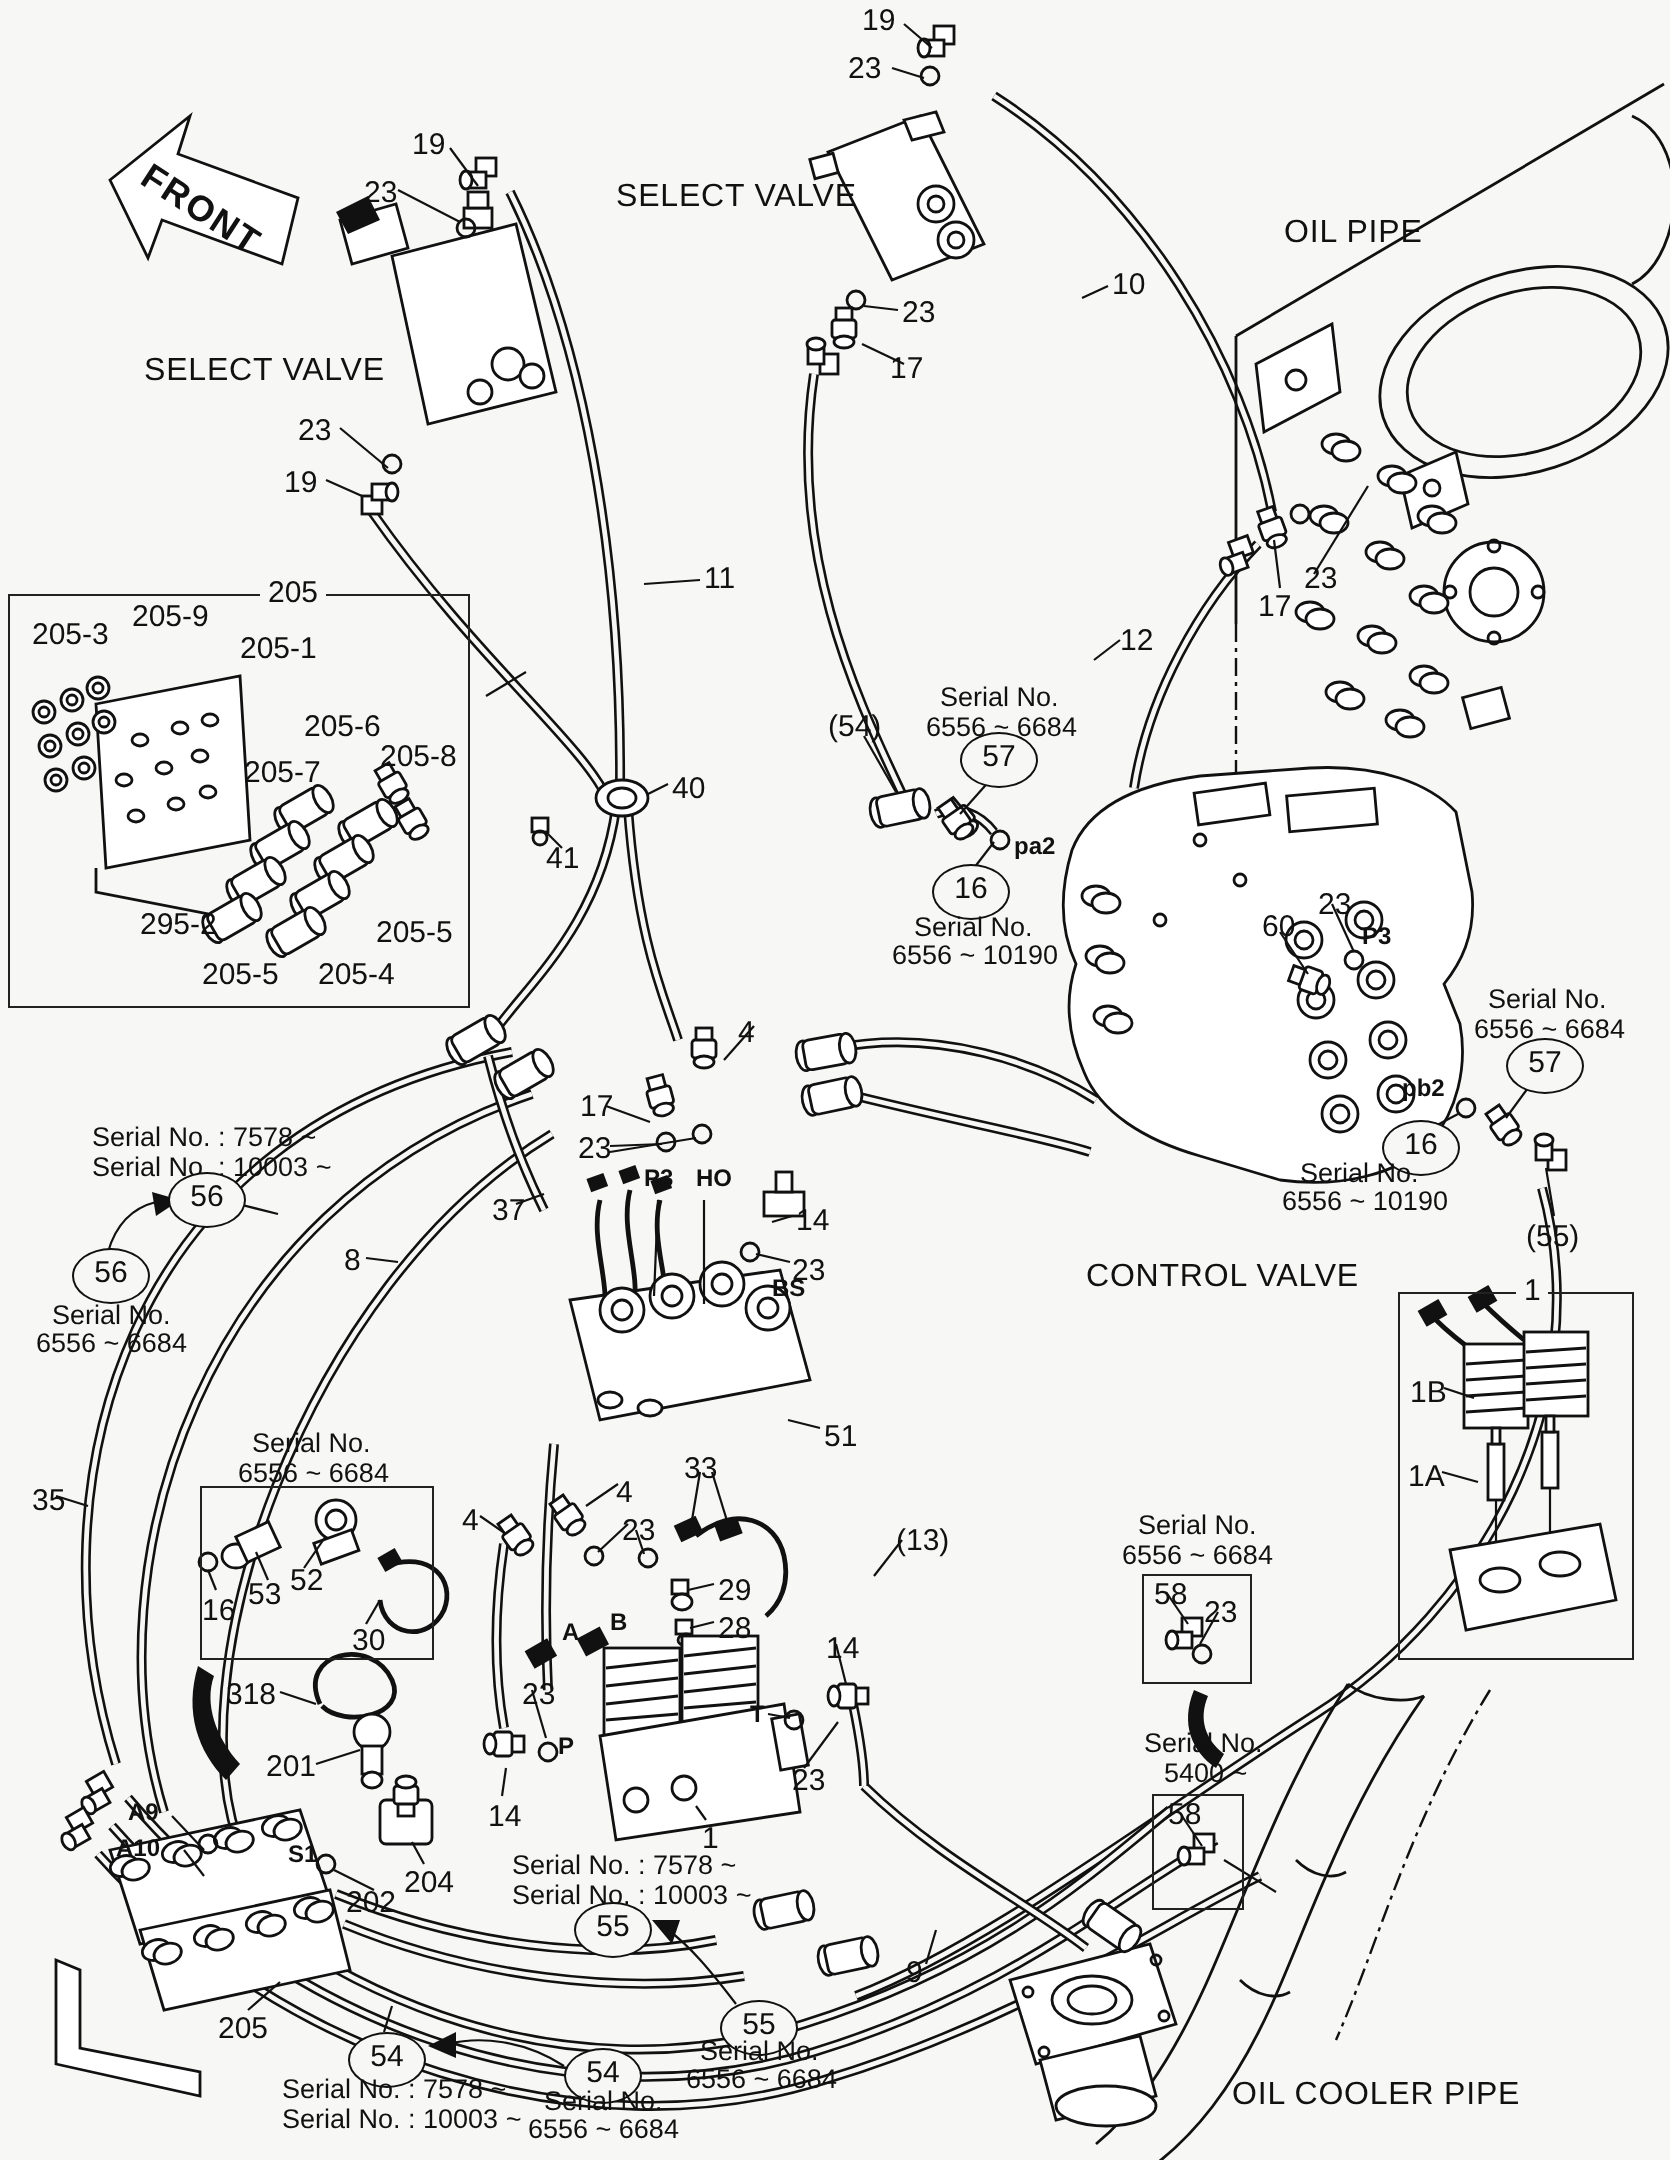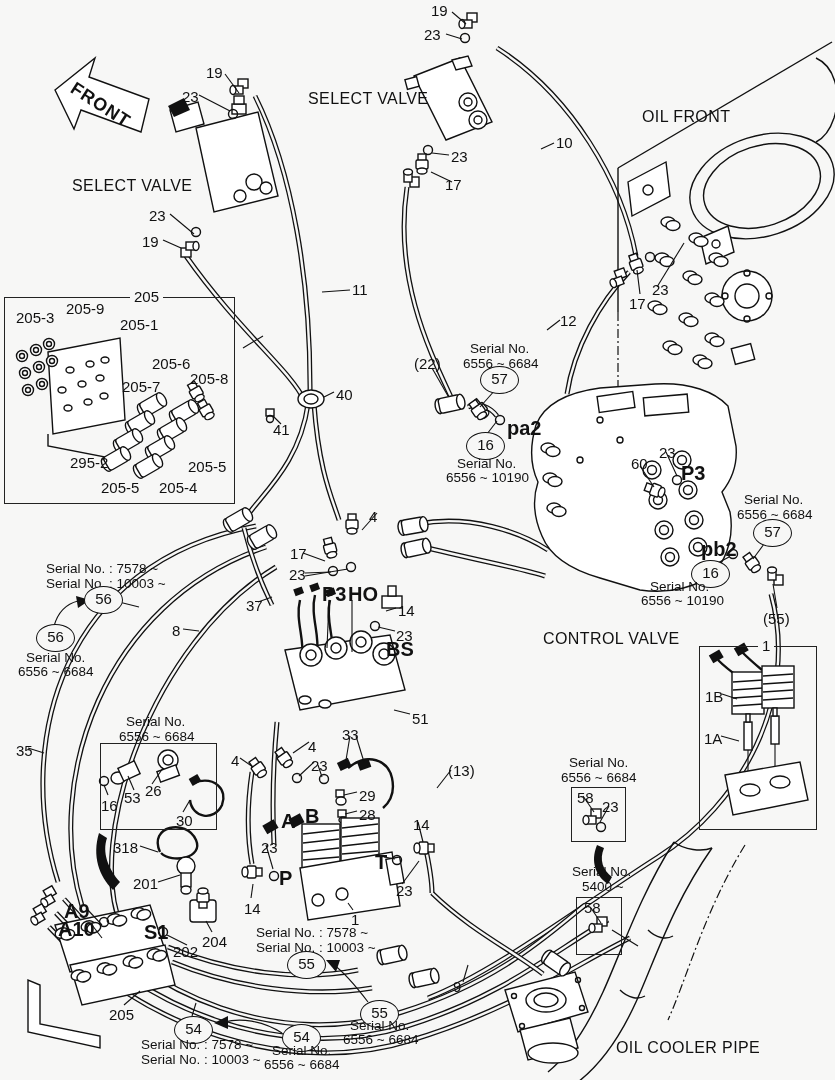--- a/index.html
+++ b/index.html
@@ -9,21 +9,21 @@
   #art *{vector-effect:none;}
   .ln{stroke:#111;fill:none;stroke-width:1.4;}
   .wf{stroke:#111;fill:#ffffff;stroke-width:1.4;}
   .blk{fill:#111;stroke:none;}
   .hO{stroke:#111;fill:none;stroke-width:5;}
   .hI{stroke:#f7f7f6;fill:none;stroke-width:2.4;}
   .thin{stroke:#111;fill:none;stroke-width:1.1;}
   .wire{stroke:#111;fill:none;stroke-width:2.4;}
   .dd{stroke:#111;fill:none;stroke-width:1.2;stroke-dasharray:9 3 2 3;}
   .lbl{position:absolute;font-size:15px;line-height:1.15;white-space:nowrap;}
-  .b{font-weight:bold;font-size:20px;}
+  .b{font-weight:bold;font-size:12px;}
   .ttl{font-size:16px;letter-spacing:.4px;}
   .ser{position:absolute;font-size:13.5px;white-space:nowrap;line-height:1.15;}
   .bal{position:absolute;width:37px;height:26px;border:1.6px solid #111;border-radius:50%;
        text-align:center;line-height:24px;font-size:15px;background:#f7f7f6;}
   .bx{position:absolute;border:1.6px solid #222;}
   .onbox{background:#f7f7f6;padding:0 4px;}
 </style>
 </head>
 <body>
 
@@ -510,21 +510,21 @@
 
   <div class="bx" style="left:4px;top:297px;width:229px;height:205px"></div>
   <div class="bx" style="left:100px;top:743px;width:115px;height:85px"></div>
   <div class="bx" style="left:699px;top:646px;width:116px;height:182px"></div>
   <div class="bx" style="left:571px;top:787px;width:53px;height:53px"></div>
   <div class="bx" style="left:576px;top:897px;width:44px;height:56px"></div>
 
   <div class="lbl" style="left:78px;top:78px;transform:rotate(33deg);transform-origin:0 0;font-weight:bold;font-size:18px;letter-spacing:1px">FRONT</div>
   <div class="lbl ttl" style="left:72px;top:177px">SELECT VALVE</div>
   <div class="lbl ttl" style="left:308px;top:90px">SELECT VALVE</div>
-  <div class="lbl ttl" style="left:642px;top:108px">OIL FRONT</div>
+  <div class="lbl ttl" style="left:642px;top:108px">OIL PIPE</div>
   <div class="lbl ttl" style="left:543px;top:630px">CONTROL VALVE</div>
   <div class="lbl ttl" style="left:616px;top:1039px">OIL COOLER PIPE</div>
 
   <div class="lbl" style="left:206px;top:64px">19</div>
   <div class="lbl" style="left:182px;top:88px">23</div>
   <div class="lbl" style="left:149px;top:207px">23</div>
   <div class="lbl" style="left:142px;top:233px">19</div>
 
   <div class="lbl" style="left:431px;top:2px">19</div>
   <div class="lbl" style="left:424px;top:26px">23</div>
@@ -544,21 +544,21 @@
   <div class="lbl" style="left:122px;top:378px">205-7</div>
   <div class="lbl" style="left:70px;top:454px">295-2</div>
   <div class="lbl" style="left:188px;top:458px">205-5</div>
   <div class="lbl" style="left:101px;top:479px">205-5</div>
   <div class="lbl" style="left:159px;top:479px">205-4</div>
 
   <div class="lbl" style="left:352px;top:281px">11</div>
   <div class="lbl" style="left:228px;top:341px"></div>
   <div class="lbl" style="left:336px;top:386px">40</div>
   <div class="lbl" style="left:273px;top:421px">41</div>
-  <div class="lbl" style="left:414px;top:355px">(22)</div>
+  <div class="lbl" style="left:414px;top:355px">(54)</div>
   <div class="lbl" style="left:560px;top:312px">12</div>
 
   <div class="ser" style="left:470px;top:341px">Serial No.</div>
   <div class="ser" style="left:463px;top:356px">6556 ~ 6684</div>
   <div class="bal" style="left:480px;top:366px">57</div>
   <div class="lbl b" style="left:507px;top:417px">pa2</div>
   <div class="bal" style="left:466px;top:432px">16</div>
   <div class="ser" style="left:457px;top:456px">Serial No.</div>
   <div class="ser" style="left:446px;top:470px">6556 ~ 10190</div>
 
@@ -590,21 +590,21 @@
   <div class="ser" style="left:46px;top:576px">Serial No. : 10003 ~</div>
   <div class="bal" style="left:84px;top:586px">56</div>
   <div class="bal" style="left:36px;top:624px">56</div>
   <div class="ser" style="left:26px;top:650px">Serial No.</div>
   <div class="ser" style="left:18px;top:664px">6556 ~ 6684</div>
 
   <div class="ser" style="left:126px;top:714px">Serial No.</div>
   <div class="ser" style="left:119px;top:729px">6556 ~ 6684</div>
   <div class="lbl" style="left:101px;top:797px">16</div>
   <div class="lbl" style="left:124px;top:789px">53</div>
-  <div class="lbl" style="left:145px;top:782px">26</div>
+  <div class="lbl" style="left:145px;top:782px">52</div>
   <div class="lbl" style="left:176px;top:812px">30</div>
 
   <div class="lbl" style="left:231px;top:752px">4</div>
   <div class="lbl" style="left:308px;top:738px">4</div>
   <div class="lbl" style="left:311px;top:757px">23</div>
   <div class="lbl" style="left:342px;top:726px">33</div>
   <div class="lbl" style="left:412px;top:710px">51</div>
   <div class="lbl" style="left:448px;top:762px">(13)</div>
   <div class="lbl" style="left:359px;top:787px">29</div>
   <div class="lbl" style="left:359px;top:806px">28</div>

